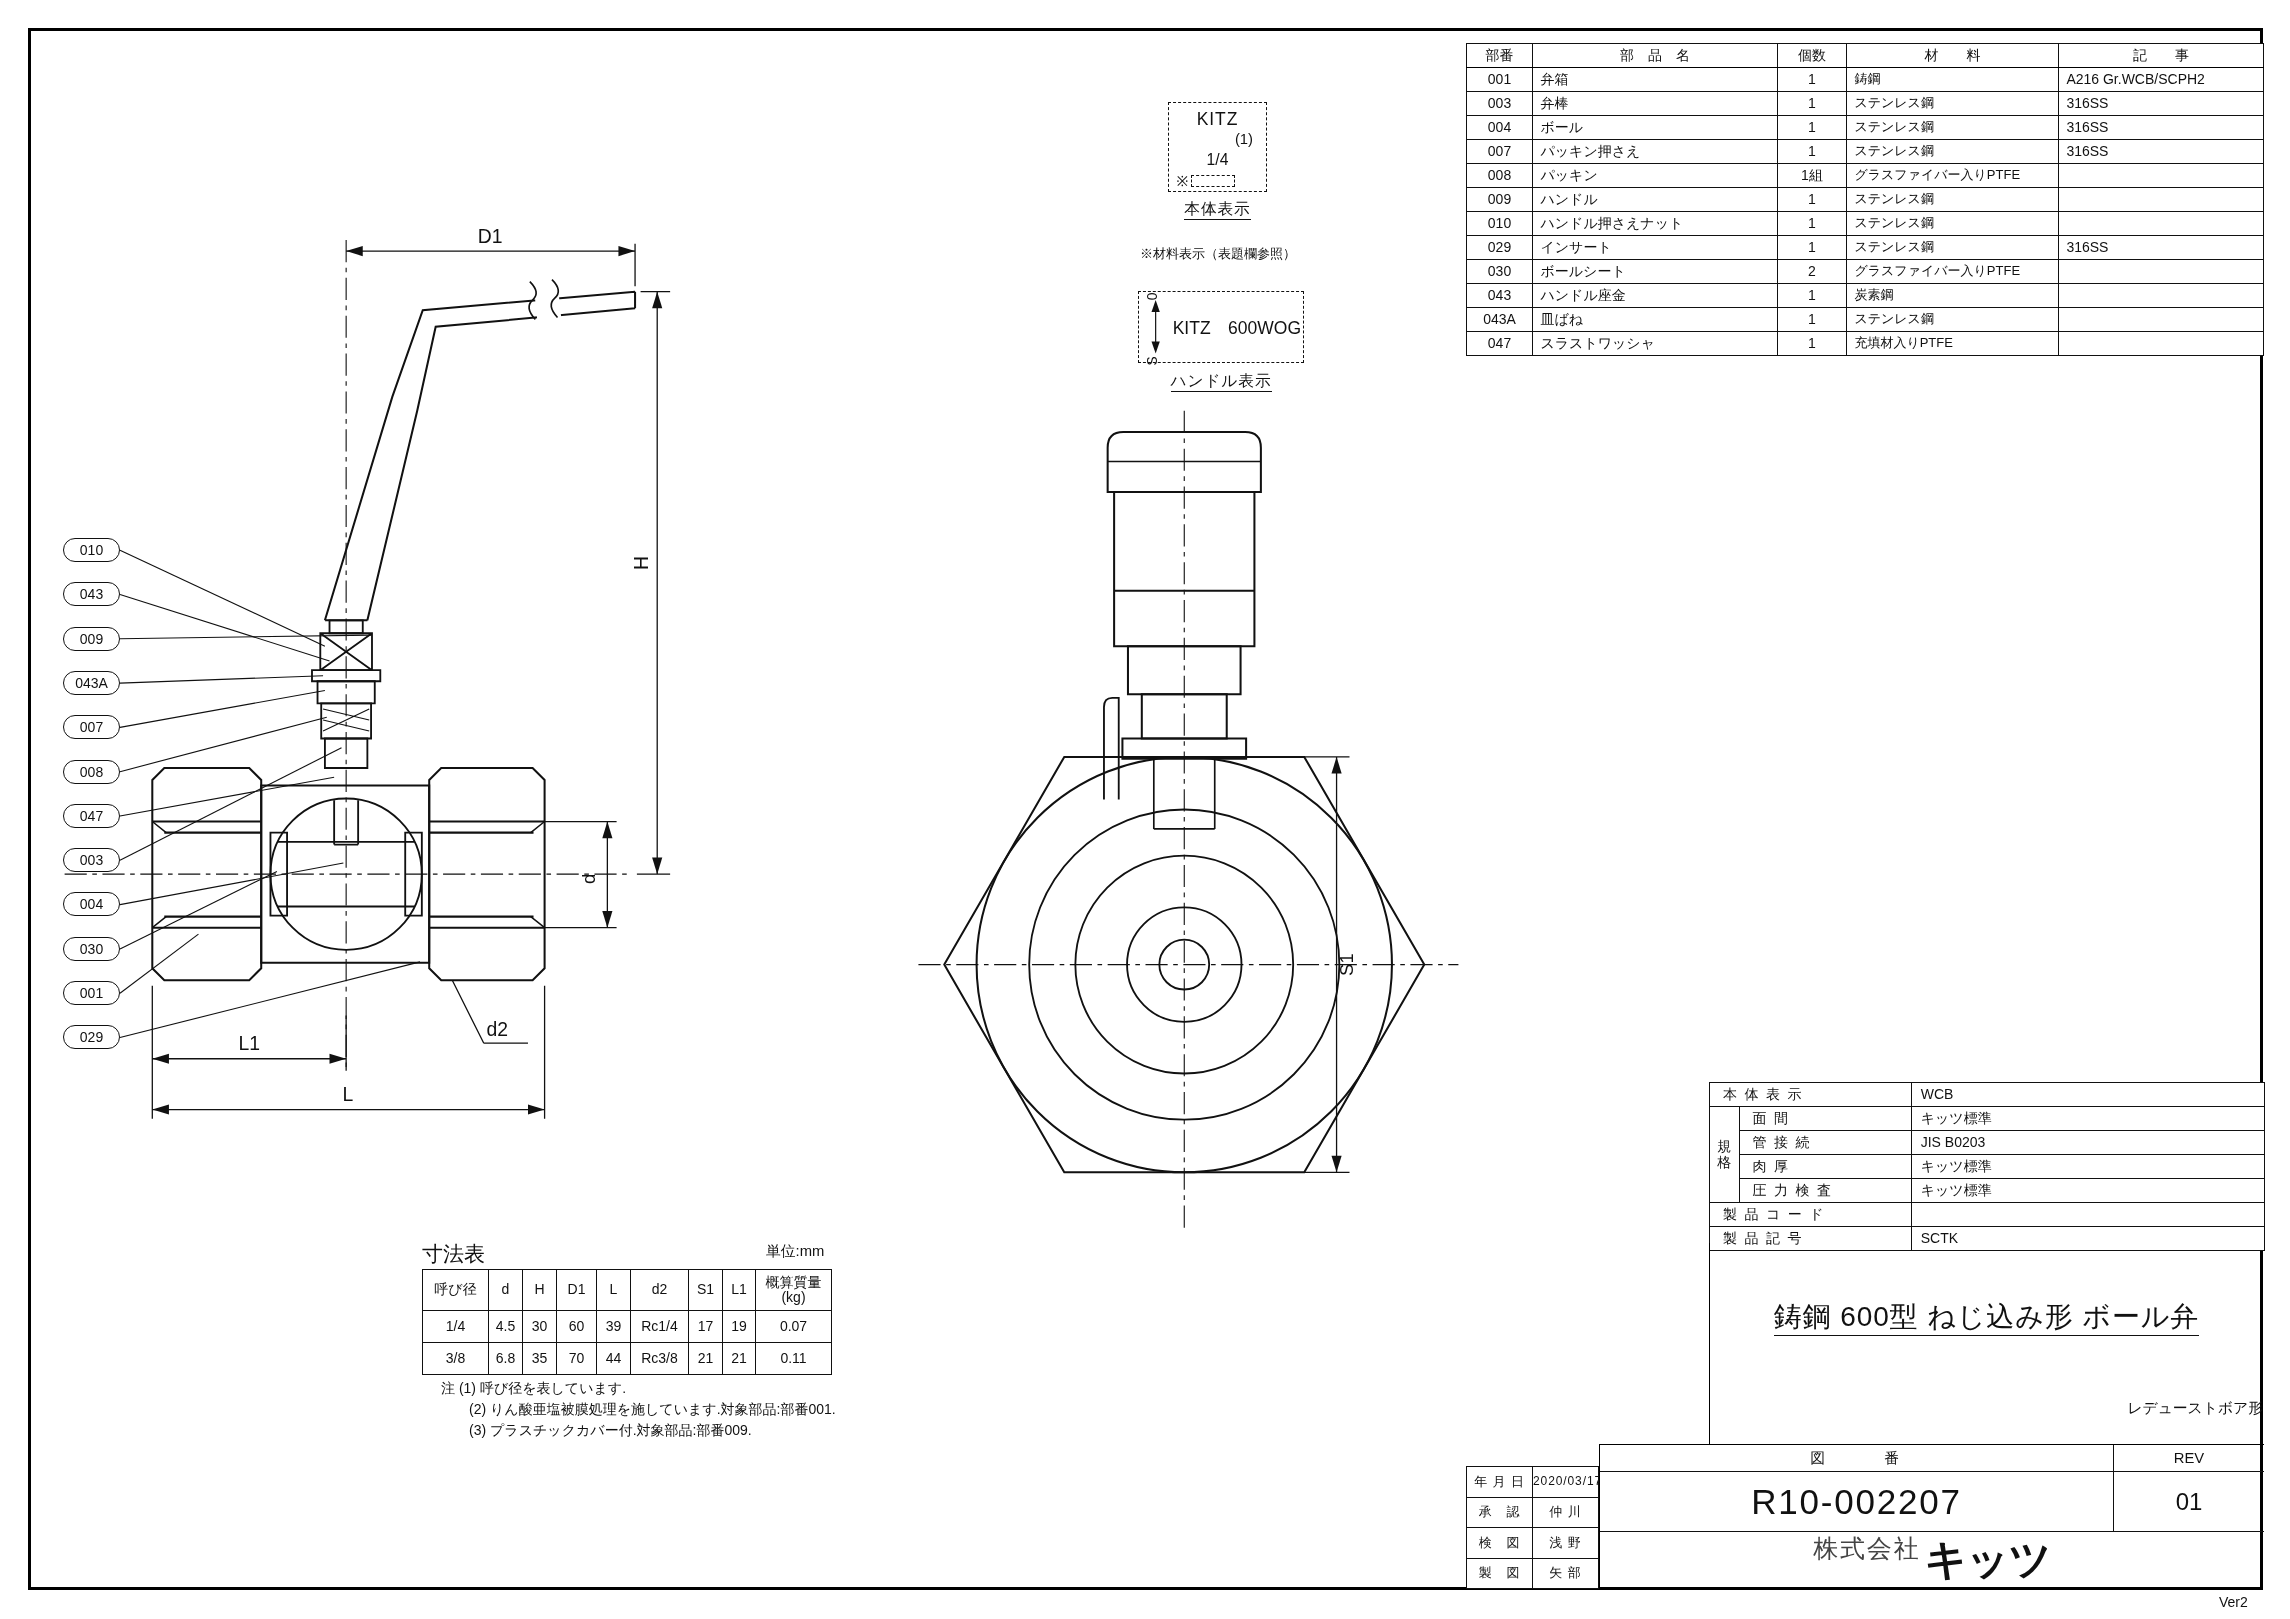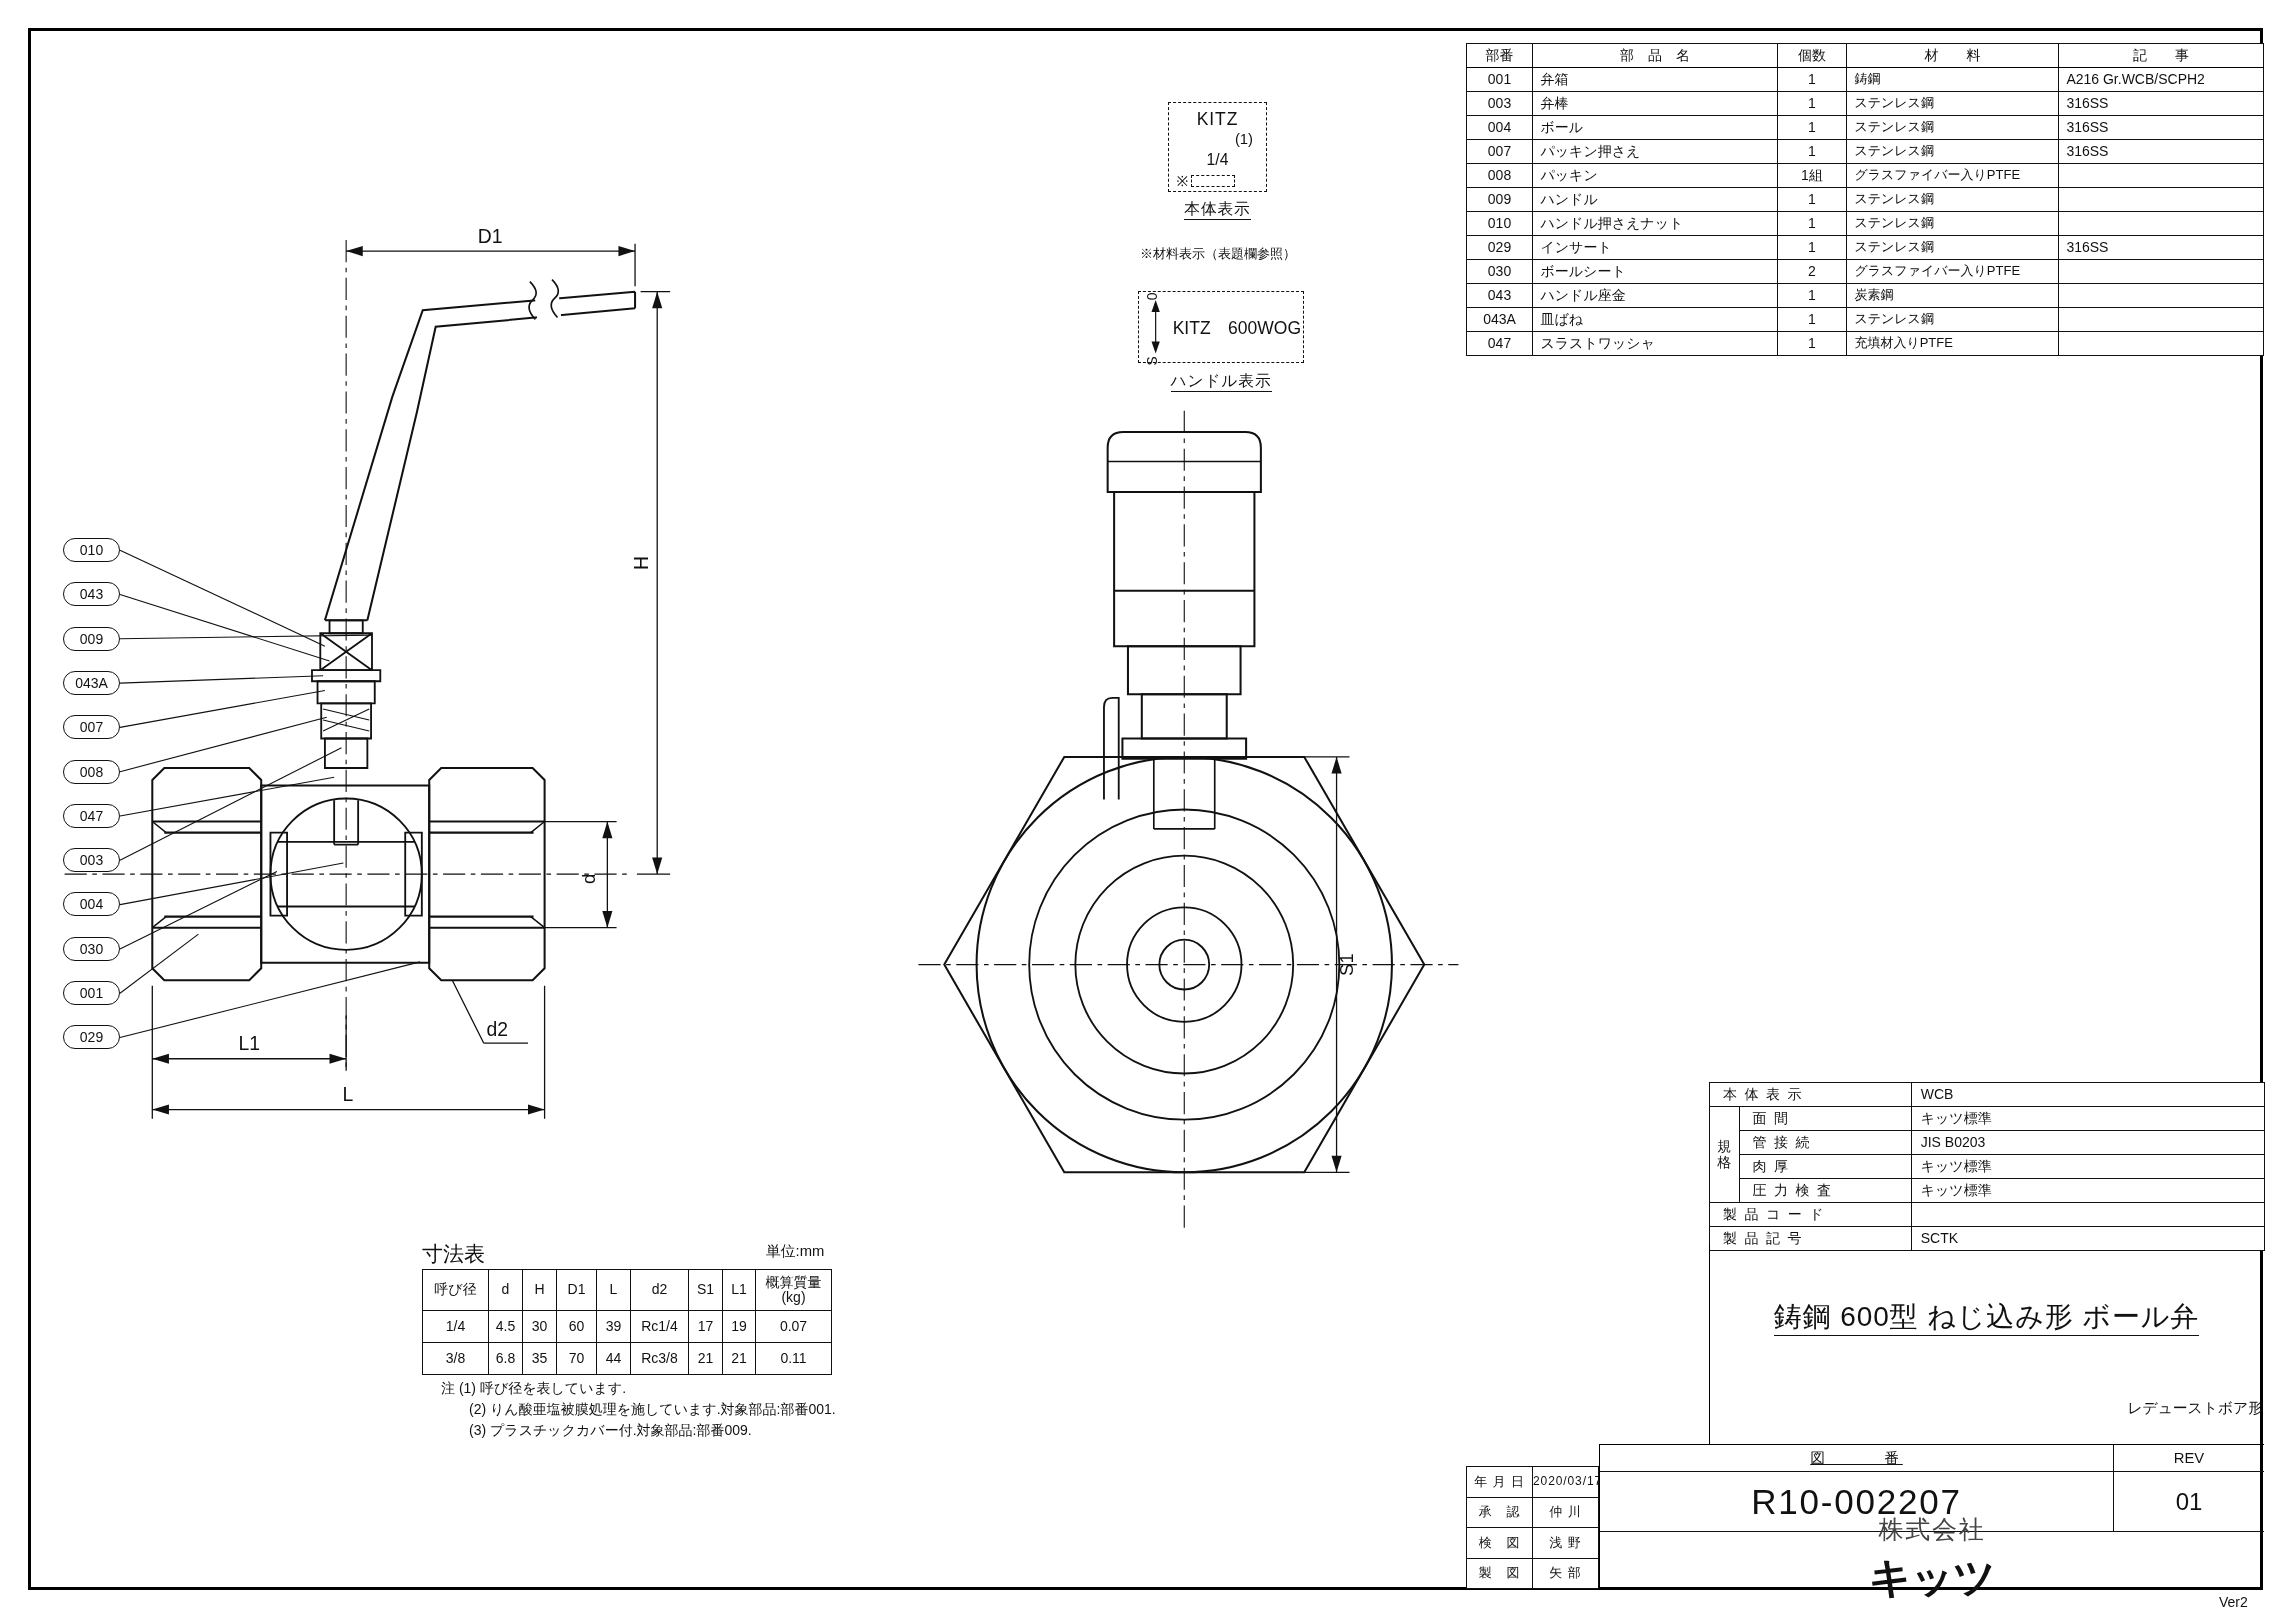--- a/index.html
+++ b/index.html
@@ -40,29 +40,29 @@
   .title-area{position:absolute;left:1709px;top:1243px;width:554px;height:201px;
               border-left:1.8px solid #000;box-sizing:border-box;}
   .dwg-title{position:absolute;left:0;top:55px;width:100%;text-align:center;
              font-size:28px;letter-spacing:0.9px;}
   .dwg-title span{border-bottom:1.8px solid #111;padding-bottom:2.8px;}
   .dwg-subtitle{position:absolute;left:0;top:156px;width:100%;text-align:right;font-size:14.8px;}
 
   .zuban-block{position:absolute;left:1599px;top:1444px;width:665px;height:143px;
                border-top:1.8px solid #000;border-left:1.8px solid #000;box-sizing:border-box;}
   .zuban-hdr{position:absolute;left:0;top:0;width:513px;height:26px;border-right:0.9px solid #111;
-             border-bottom:0.9px solid #111;text-align:center;font-size:14.8px;line-height:26px;letter-spacing:3.7px;text-decoration:underline;}
+             border-bottom:0.9px solid #111;text-align:center;font-size:14.8px;line-height:26px;letter-spacing:3.7px;}
   .rev-hdr{position:absolute;left:514px;top:0;right:0;height:26px;border-bottom:0.9px solid #111;
            text-align:center;font-size:14.8px;line-height:26px;}
   .zuban-num{position:absolute;left:0;top:27px;width:513px;height:59px;border-right:0.9px solid #111;
              text-align:center;font-size:35px;line-height:59px;letter-spacing:1.8px;}
   .rev-num{position:absolute;left:514px;top:27px;right:0;height:59px;text-align:center;
            font-size:24px;line-height:59px;}
   .logo-row{position:absolute;left:0;top:86px;right:0;bottom:0;border-top:0.9px solid #111;
-            display:flex;align-items:center;justify-content:center;gap:4px;flex-direction:column;}
+            display:flex;align-items:flex-start;justify-content:center;gap:4px;}
   .logo-prefix{font-size:25px;color:#444;letter-spacing:1.8px;}
   .logo-name{font-size:42px;font-weight:900;letter-spacing:-0.9px;}
 
   .appr-table{position:absolute;left:1466px;top:1466px;width:133px;border:1.8px solid #000;}
   .appr-table td{height:29.5px;font-size:13px;text-align:center;letter-spacing:0.9px;}
 
   
   .mark-box{position:absolute;border:1.8px dashed #111;box-sizing:border-box;background:transparent;}
   .body-mark{left:1168px;top:102px;width:99px;height:90px;font-size:15.7px;}
   .bm-l1{position:absolute;left:0;top:5.5px;width:100%;text-align:center;font-size:17.5px;letter-spacing:0.9px;}

